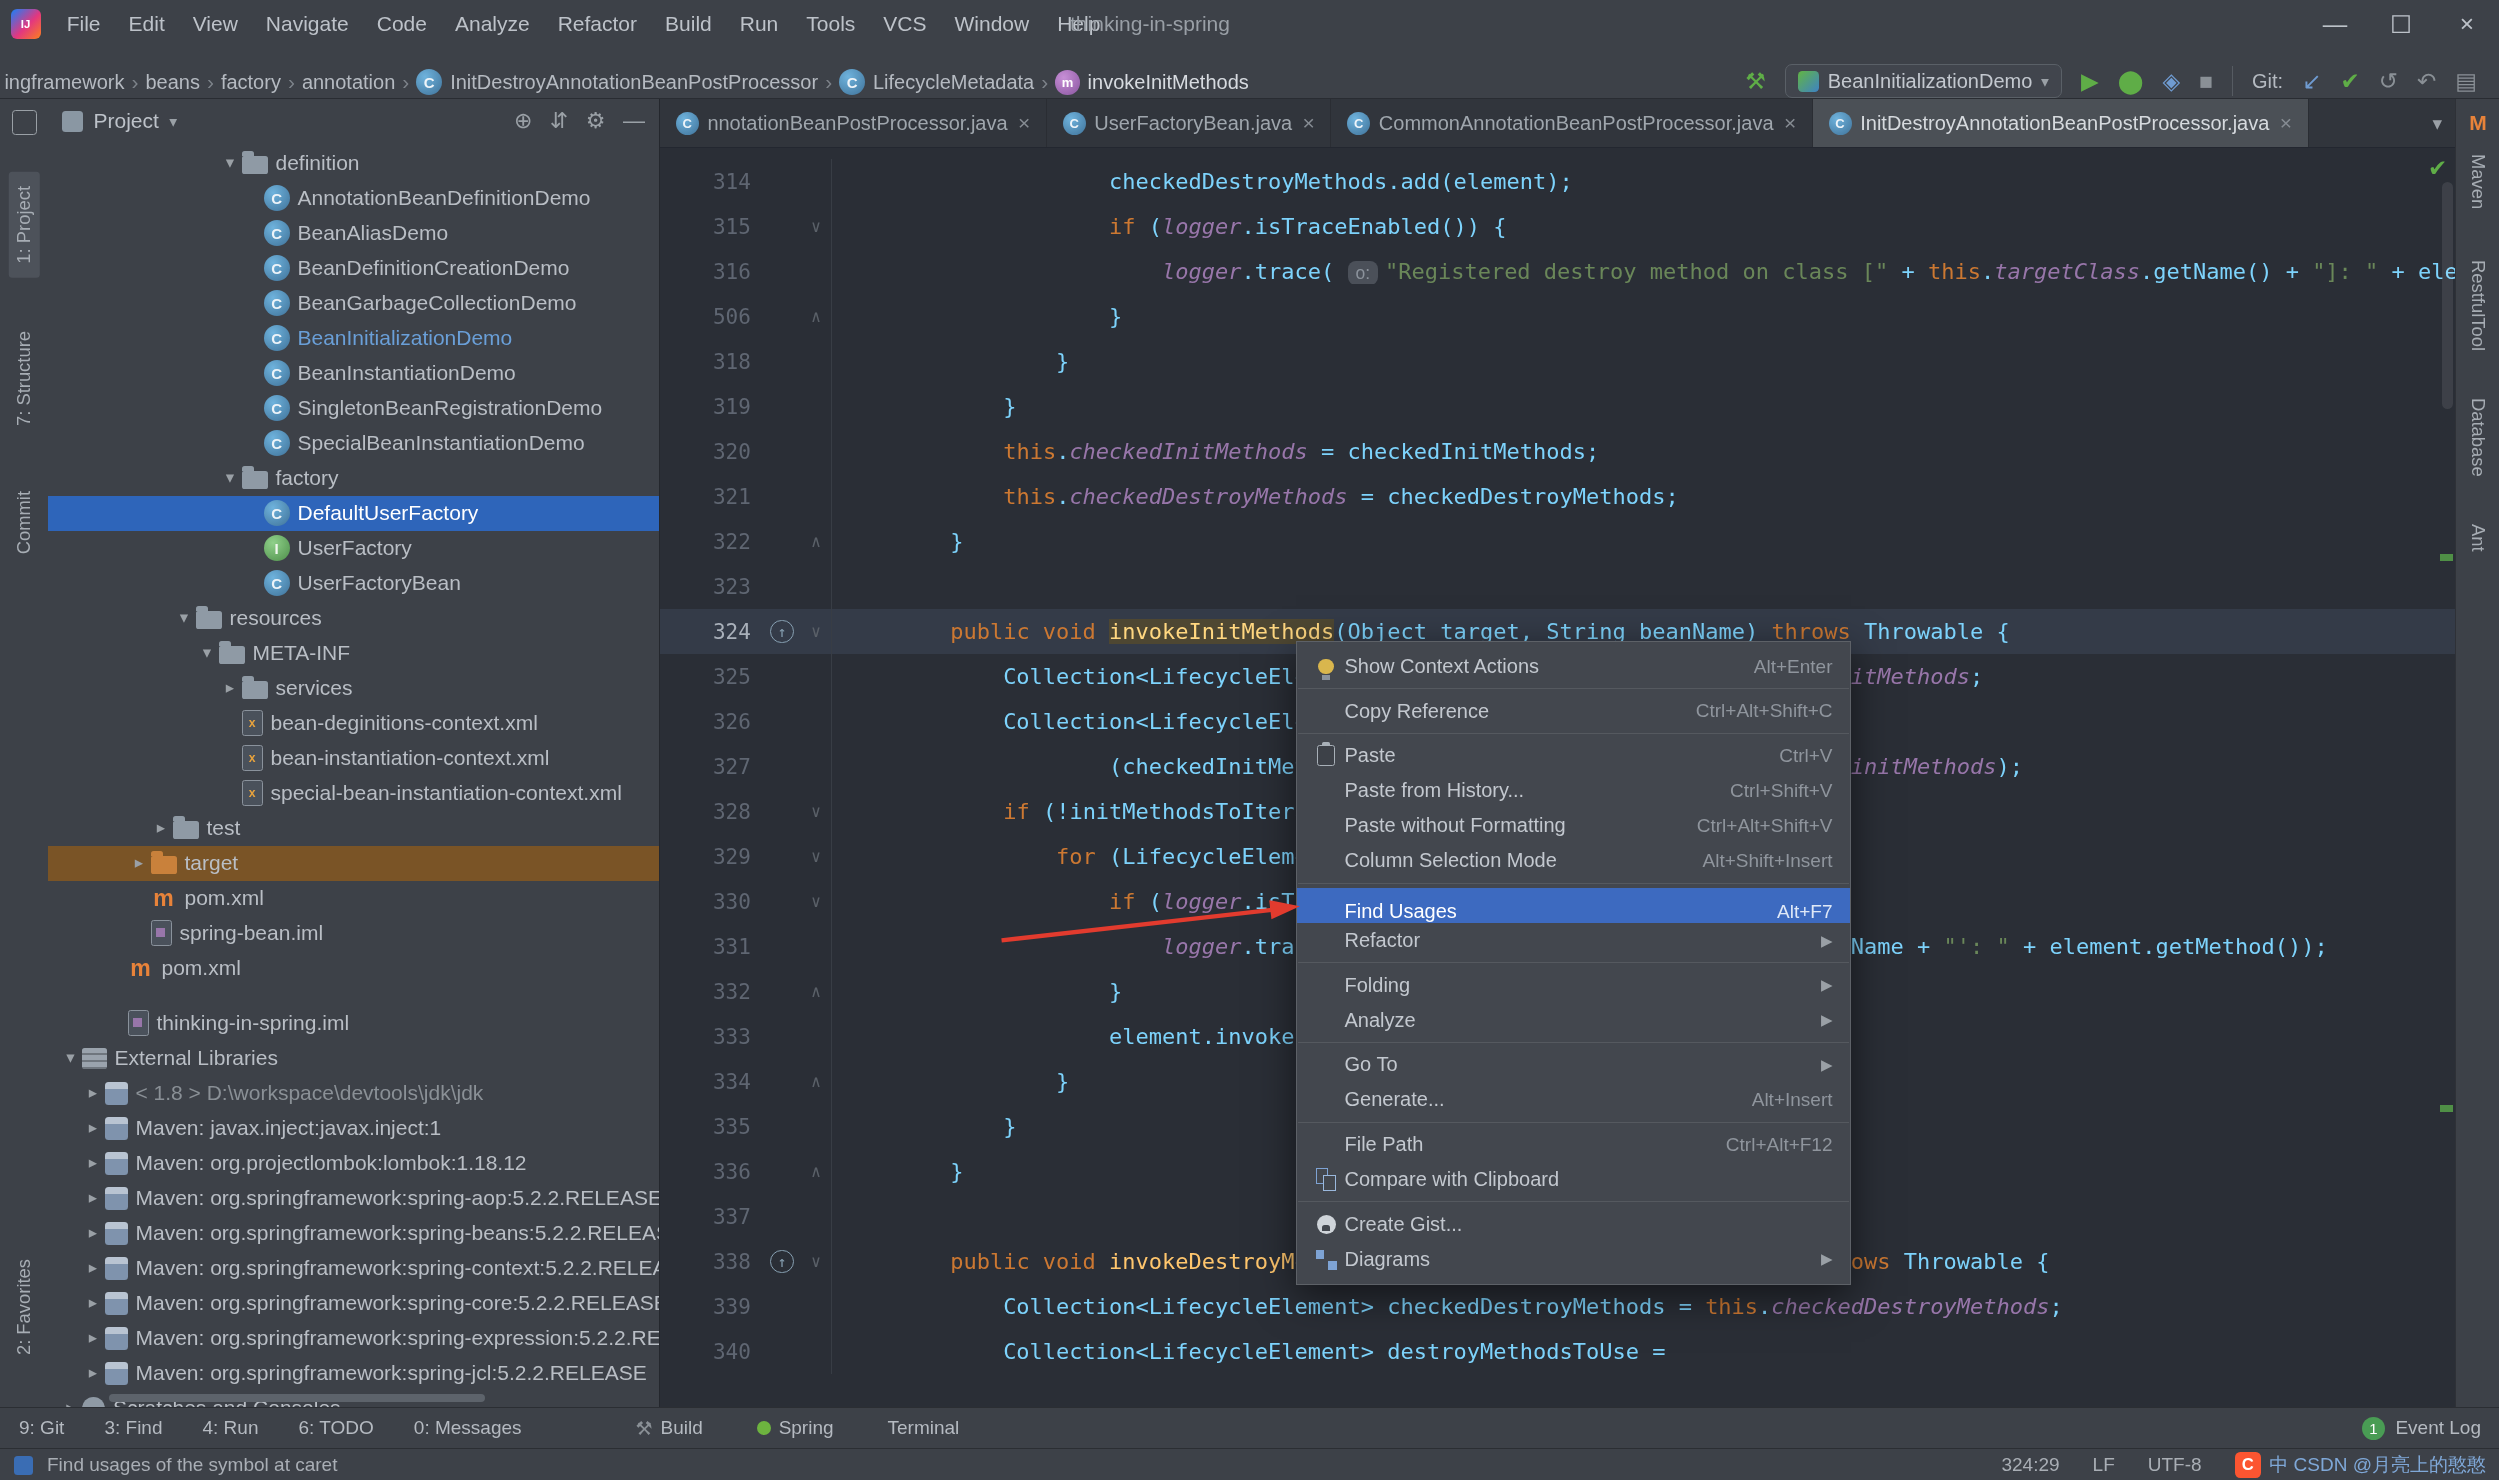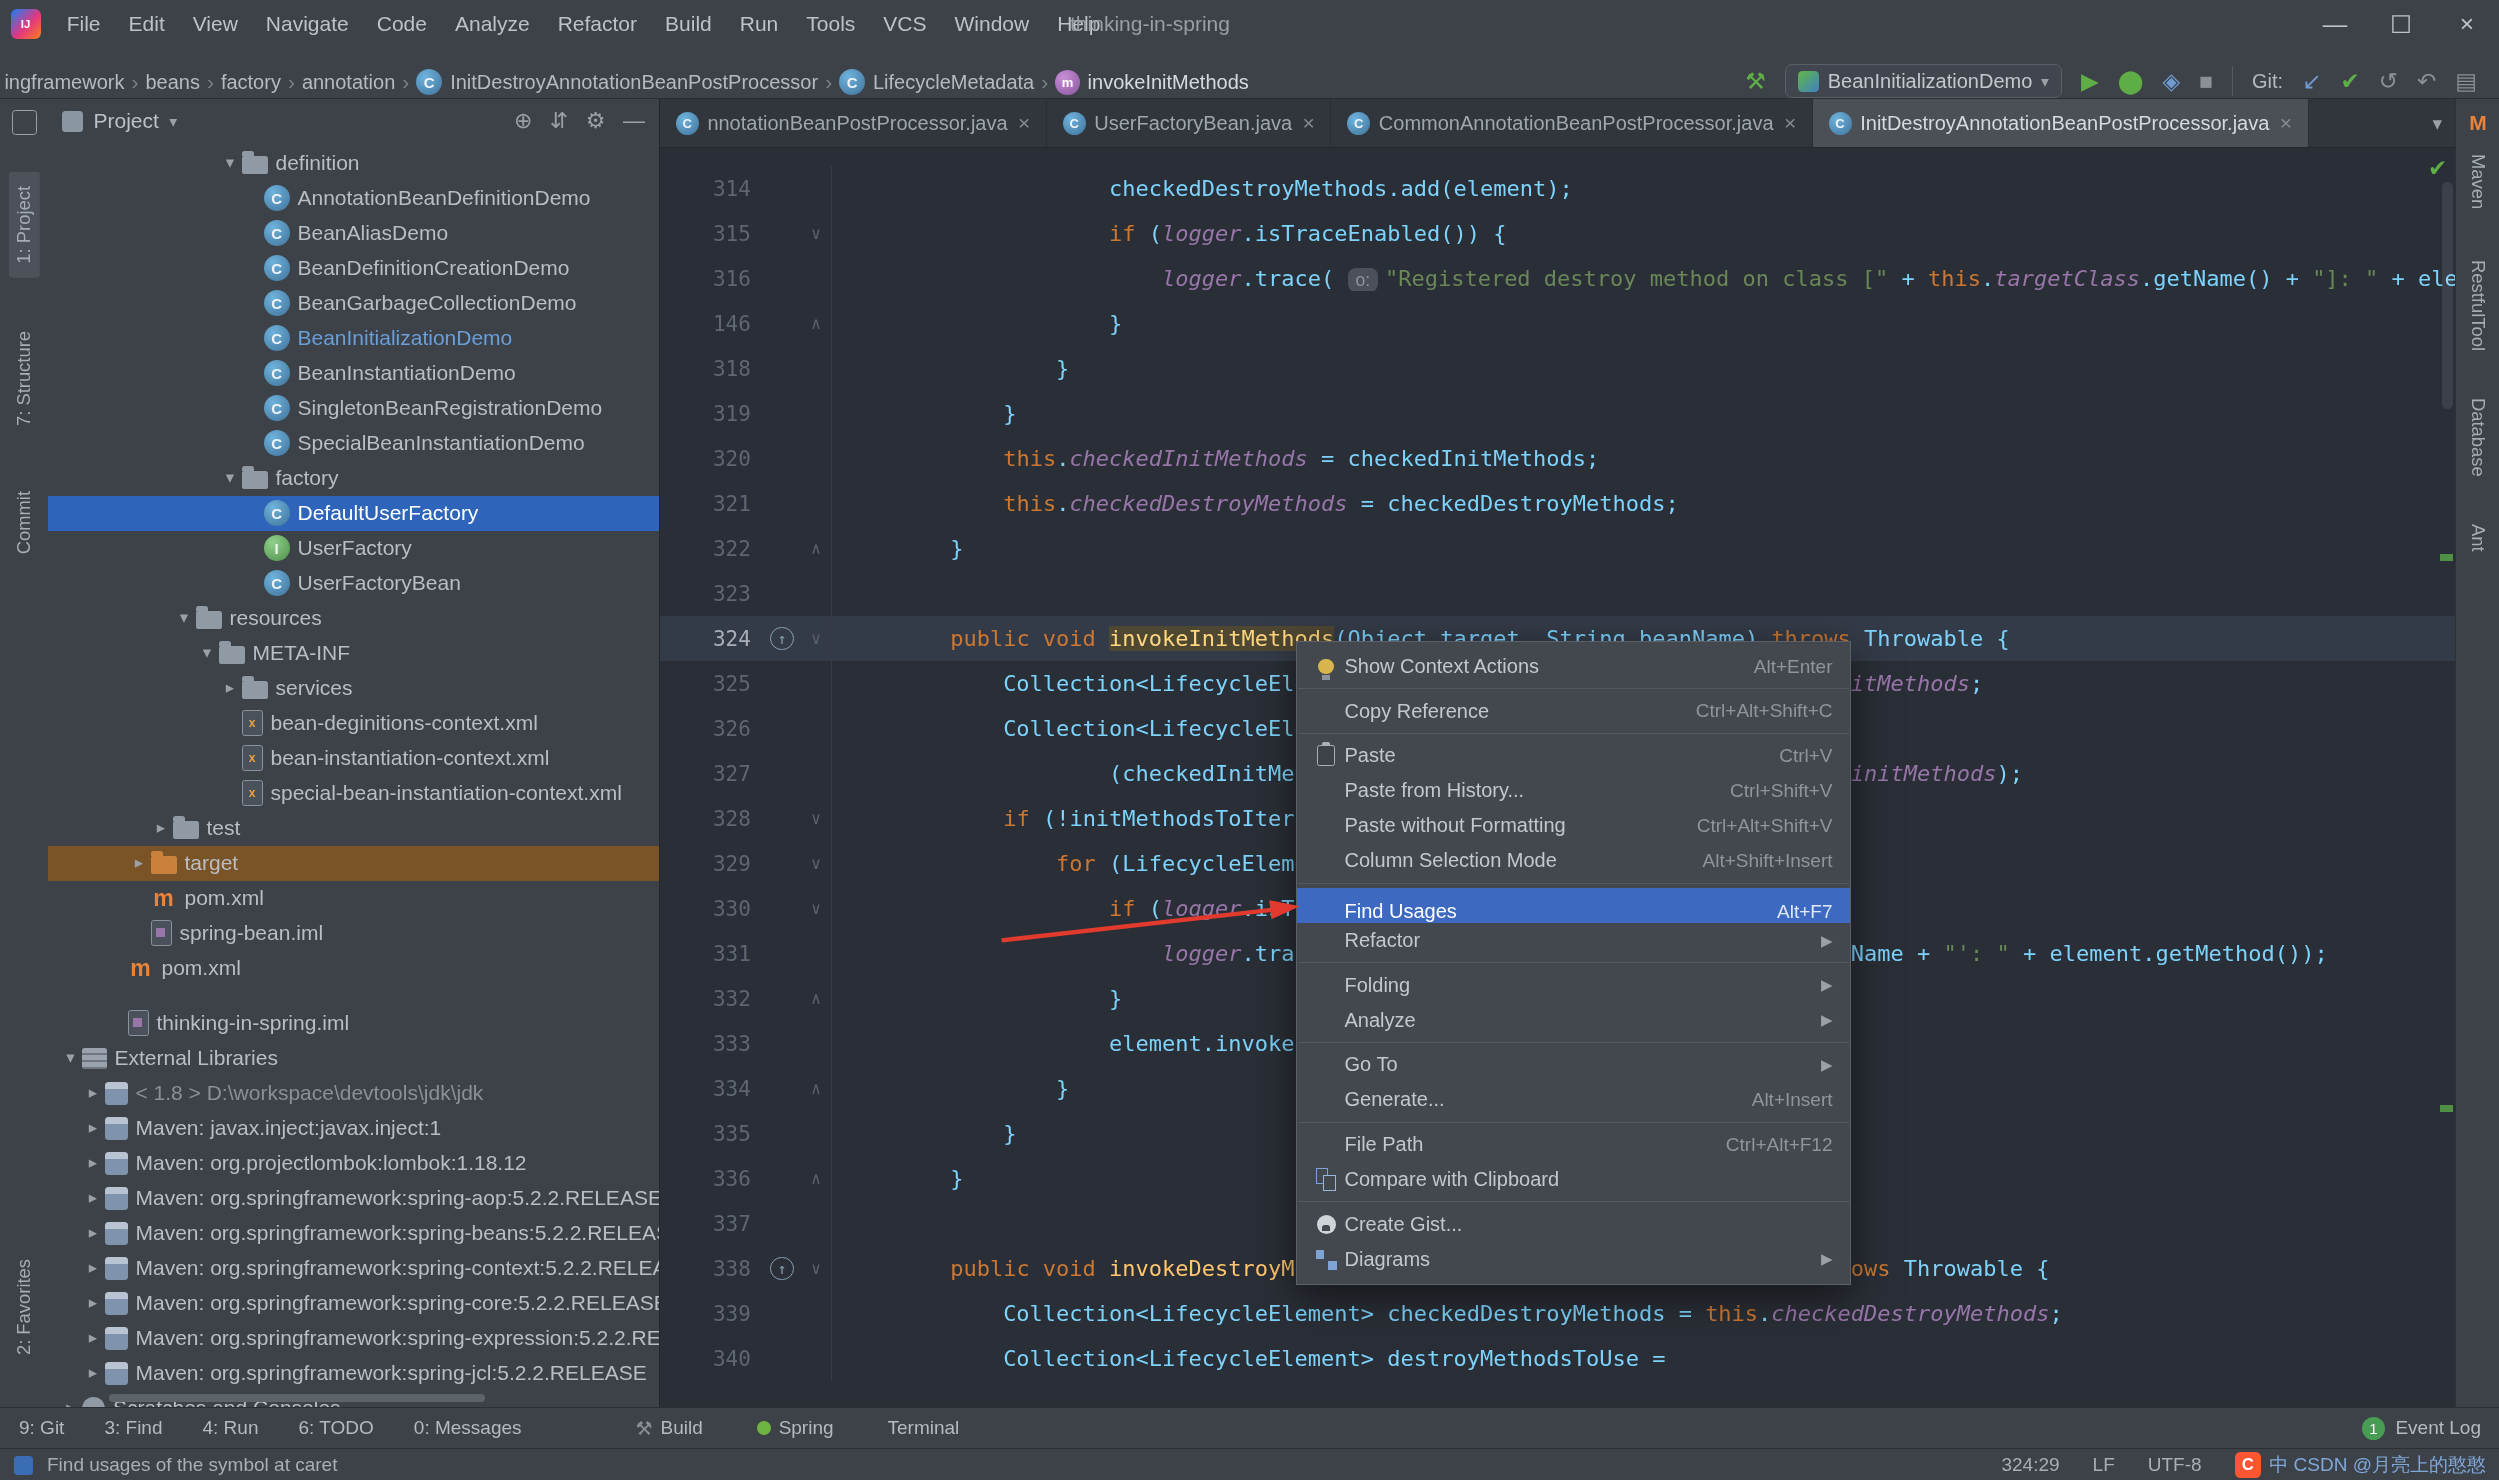--- a/index.html
+++ b/index.html
@@ -92,21 +92,21 @@
   .editor{position:absolute;top:99px;bottom:74px;left:660px;right:44px;background:#2a2e36;overflow:hidden;}
   .tabbar{height:48px;background:#31353c;display:flex;align-items:stretch;border-bottom:0.9px solid #232730;}
   .tab{display:flex;align-items:center;gap:8.7px;padding:0 15.7px;font-size:20px;color:#9fa6ad;
        border-right:0.9px solid #2a2d33;white-space:nowrap;}
   .tab .ic-class{width:23px;height:23px;font-size:13px;}
   .tab.active{background:#4b5056;color:#d6dade;}
   .tab-close{color:#868c93;font-size:21px;margin-left:1.7px;}
   .tab-spacer{flex:1;}
   .tab-dd{align-self:center;color:#9aa0a6;font-size:19px;padding:0 14px;}
   .code{position:absolute;top:48px;left:0;right:0;bottom:0;font-family:"DejaVu Sans Mono",monospace;
-        font-size:22px;padding-top:19px;}
+        font-size:22px;padding-top:12px;}
   .code-row{height:45px;display:flex;align-items:center;}
   .code-row.current{background:#343b48;}
   .ln{width:103px;text-align:right;padding-right:12.2px;color:#5f6672;font-size:21px;flex:none;box-sizing:border-box;}
   .code-row.current .ln{color:#a9b0ba;}
   .gut-ic{width:38px;flex:none;display:flex;justify-content:center;}
   .override-ic{width:23.6px;height:23.6px;border-radius:50%;border:1.7px solid #87a0b2;color:#87a0b2;font-size:15px;
                display:flex;align-items:center;justify-content:center;box-sizing:border-box;}
   .fold{width:30px;flex:none;color:#5a6068;font-size:16.6px;text-align:center;border-right:0.9px solid #383d45;
         align-self:stretch;display:flex;align-items:center;justify-content:center;}
   .src{white-space:pre;flex:1;overflow:hidden;color:#a9b7c6;padding-left:12.2px;}
@@ -501,21 +501,21 @@
         <span class="fold">∨</span>
         <span class="src"><span class="seg-p">                    </span><span class="seg-k">if </span><span class="seg-p">(</span><span class="seg-f">logger</span><span class="seg-p">.isTraceEnabled()) {</span></span>
       </div>
       <div class="code-row">
         <span class="ln">316</span>
         <span class="gut-ic"></span>
         <span class="fold"></span>
         <span class="src"><span class="seg-p">                        </span><span class="seg-f">logger</span><span class="seg-p">.trace( </span><span class="seg-inlay">o:</span><span class="seg-s">"Registered destroy method on class ["</span><span class="seg-p"> + </span><span class="seg-k">this</span><span class="seg-p">.</span><span class="seg-f">targetClass</span><span class="seg-p">.getName() + </span><span class="seg-s">"]: "</span><span class="seg-p"> + element);</span></span>
       </div>
       <div class="code-row">
-        <span class="ln">146</span>
+        <span class="ln">506</span>
         <span class="gut-ic"></span>
         <span class="fold">∧</span>
         <span class="src"><span class="seg-p">                    }</span></span>
       </div>
       <div class="code-row">
         <span class="ln">318</span>
         <span class="gut-ic"></span>
         <span class="fold"></span>
         <span class="src"><span class="seg-p">                }</span></span>
       </div>

